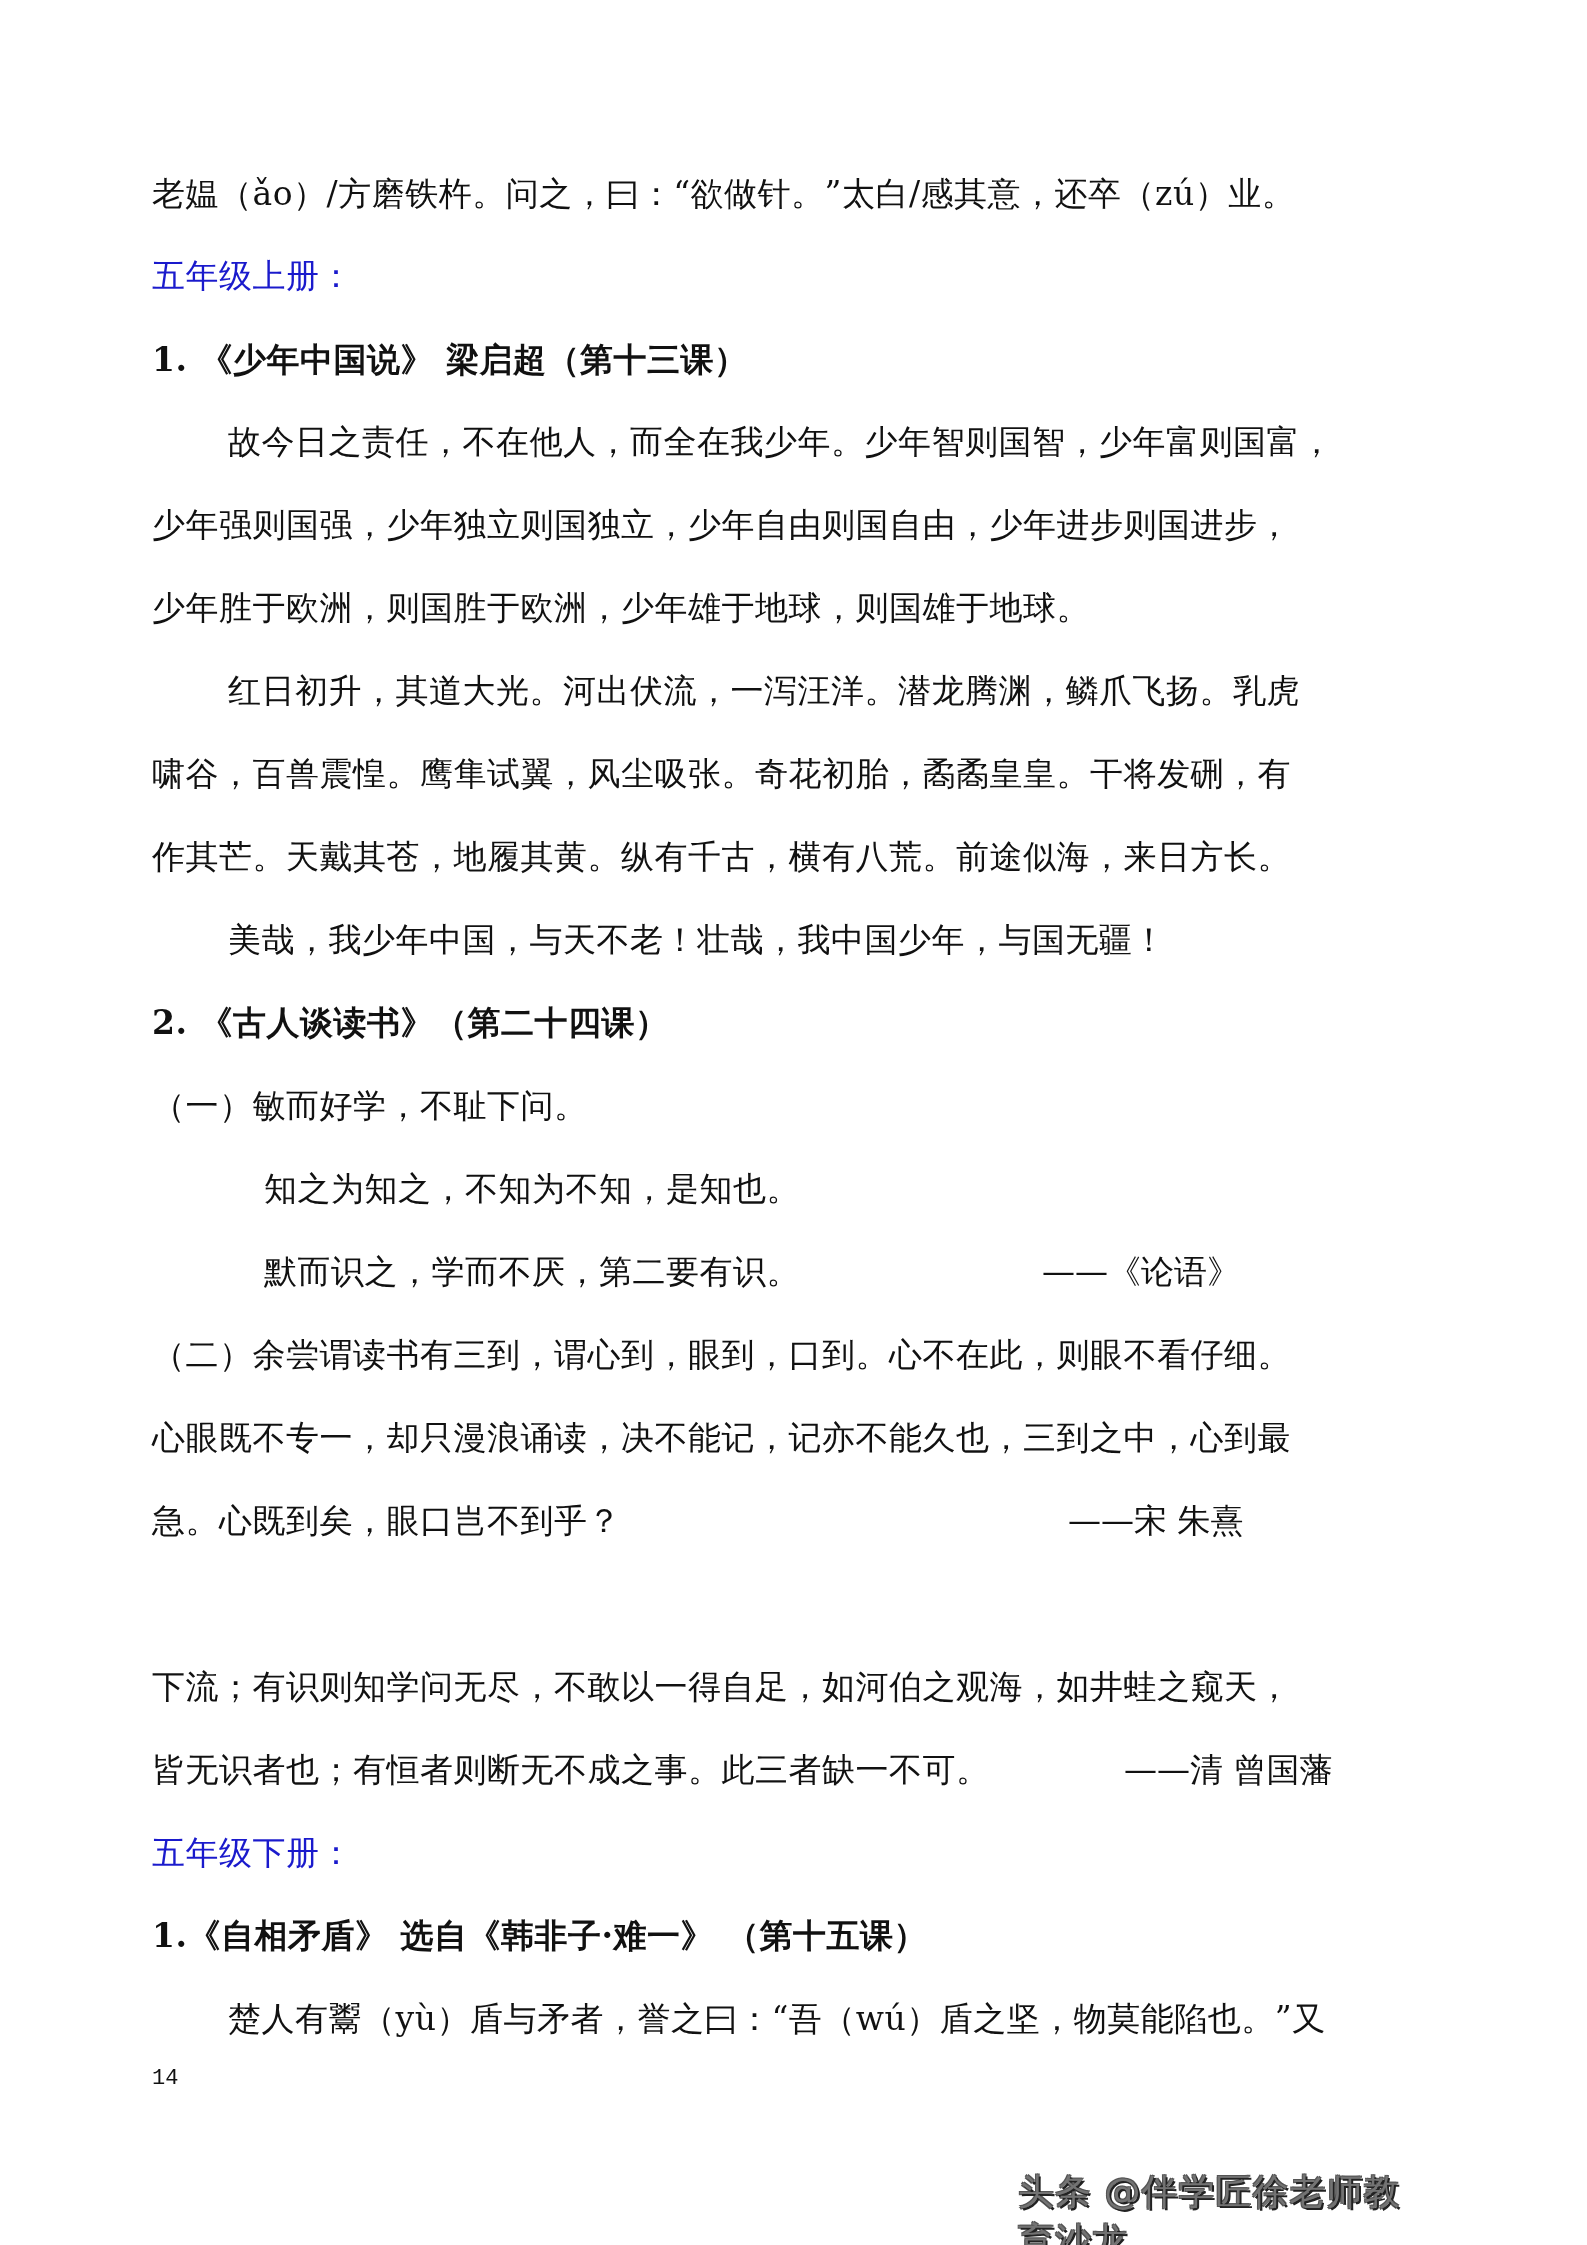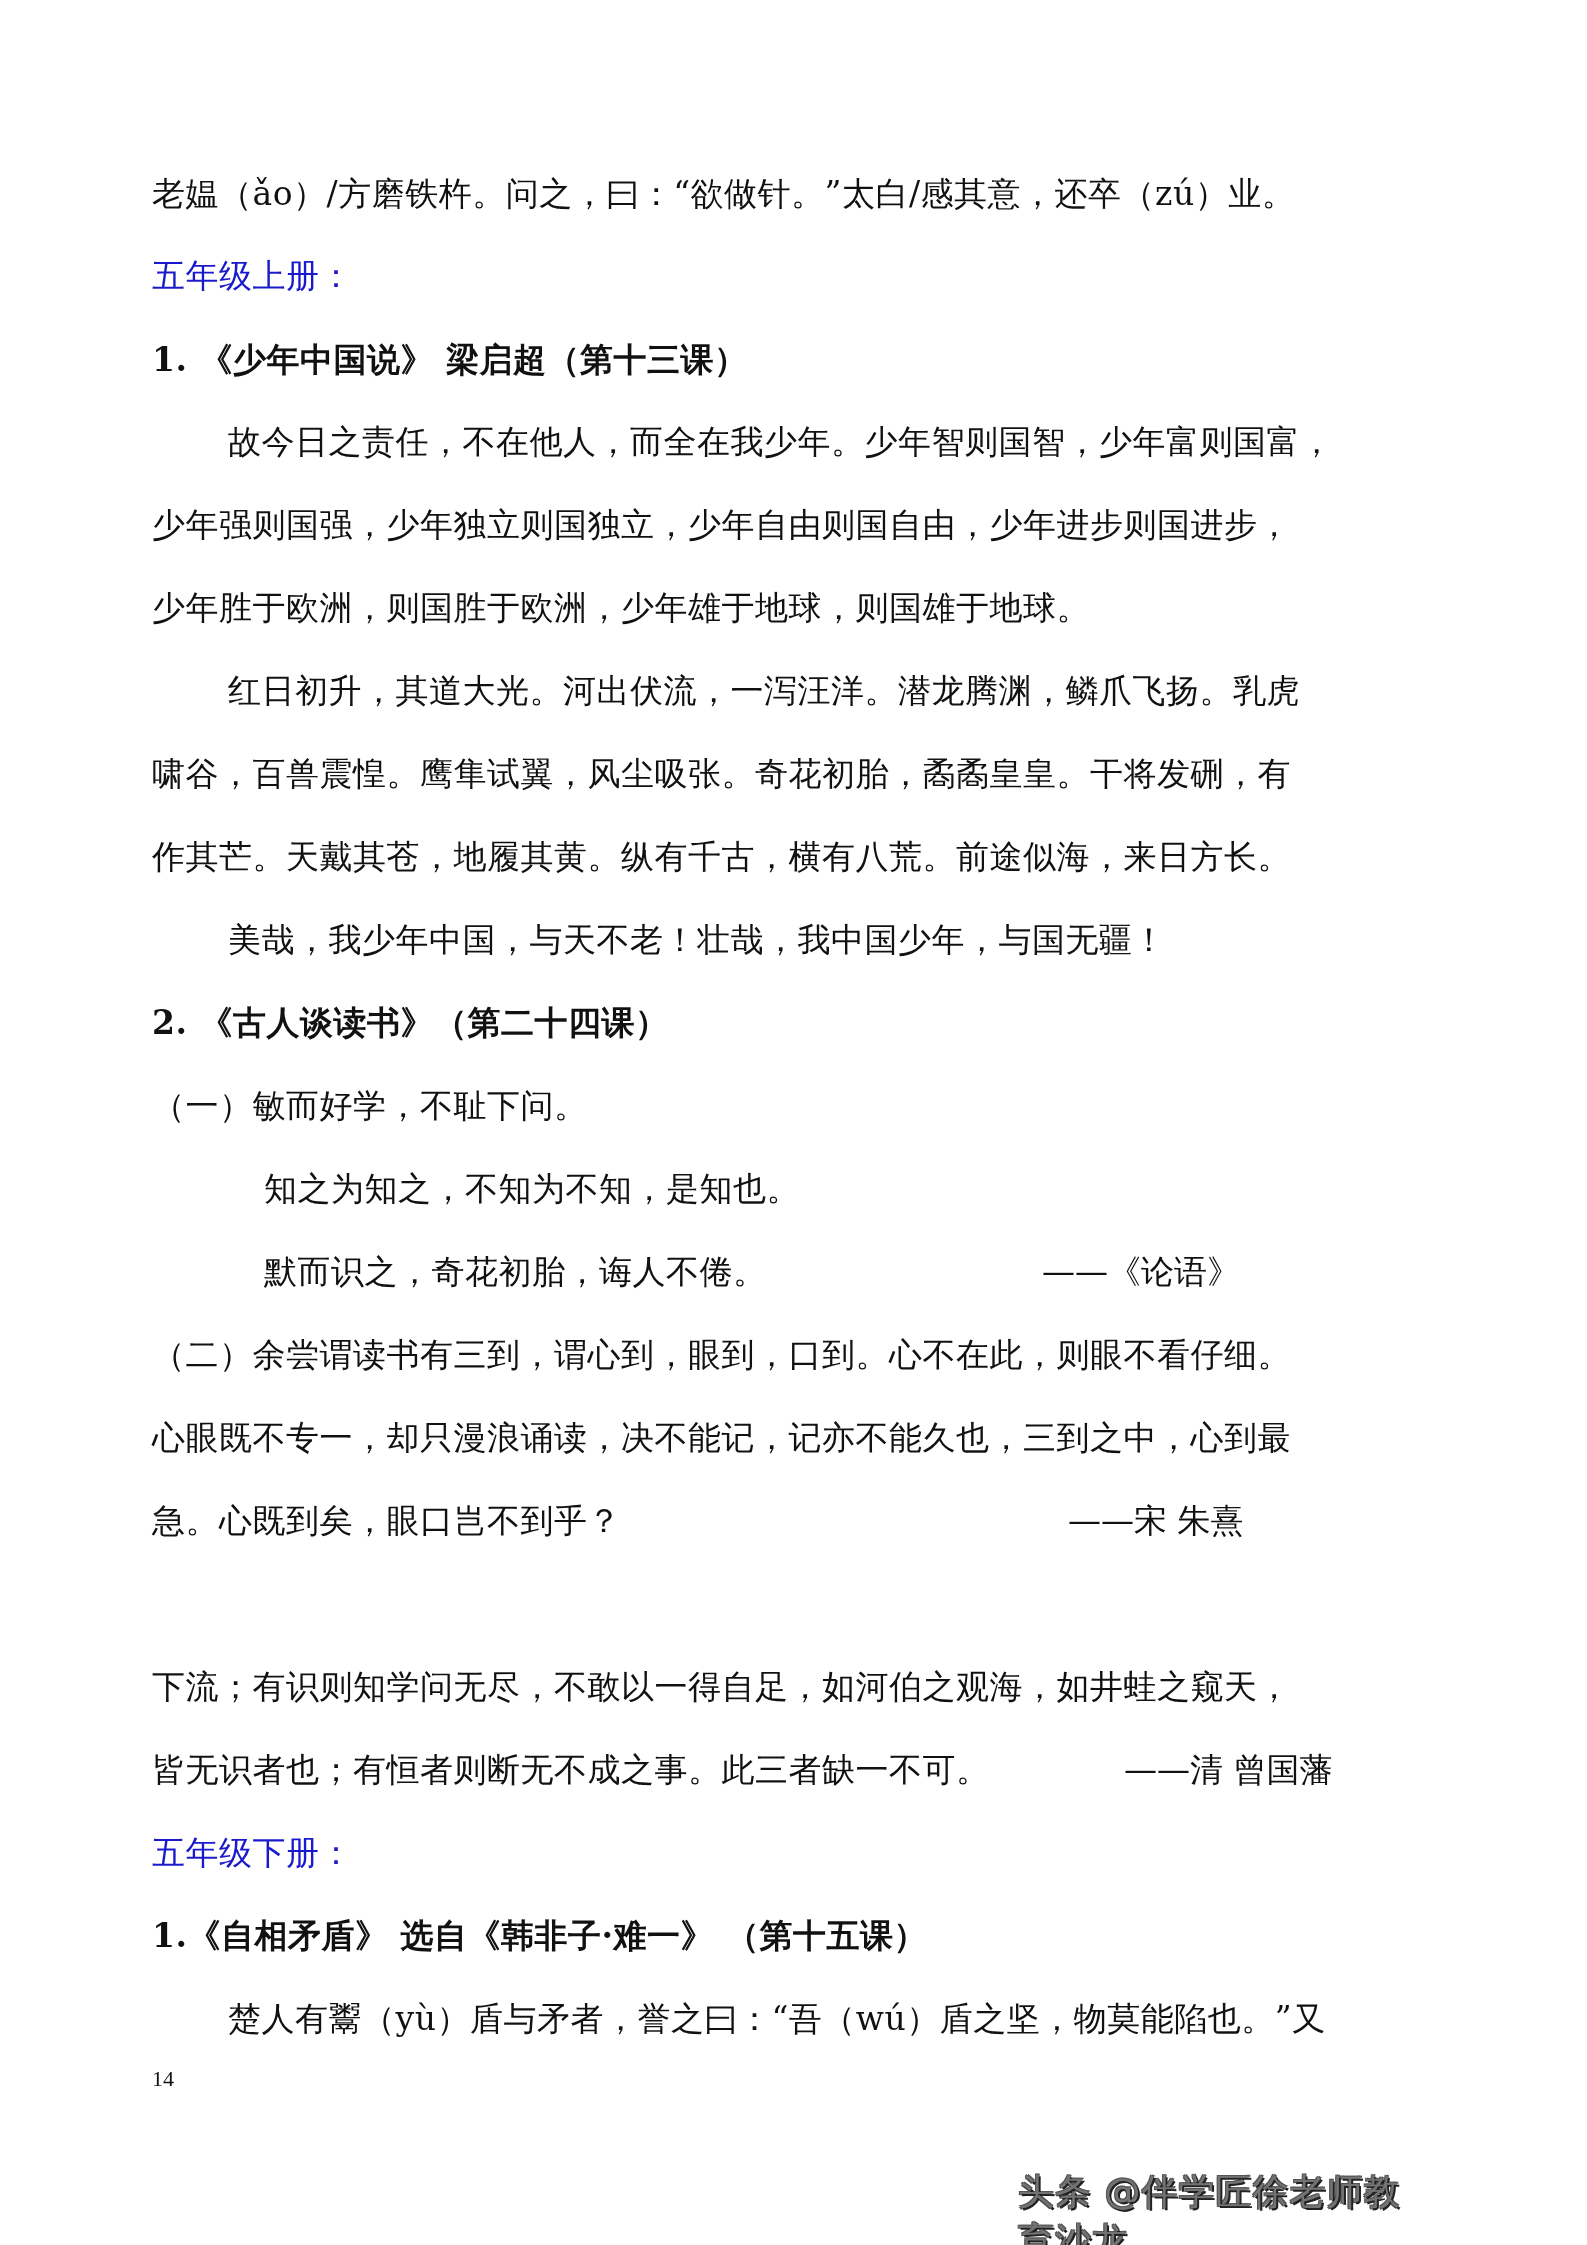--- a/index.html
+++ b/index.html
@@ -41,21 +41,21 @@
     .right-attrib {
       position: absolute;
       white-space: nowrap;
       font-size: 33px;
       line-height: 40px;
     }
     .page-number {
       position: absolute;
       left: 152px;
       top: 2066px;
-      font-family: Liberation Serif, serif;
+      font-family: Liberation Mono, monospace;
       font-size: 22px;
       color: #111;
     }
     .watermark {
       position: absolute;
       left: 1018px;
       top: 2168px;
       font-family: "DejaVu Sans", "Liberation Sans", sans-serif;
       font-size: 36px;
       color: #737373;
@@ -81,21 +81,21 @@
   <div class="line indent" style="top:671px;">红日初升，其道大光。河出伏流，一泻汪洋。潜龙腾渊，鳞爪飞扬。乳虎</div>
   <div class="line" style="top:754px;">啸谷，百兽震惶。鹰隼试翼，风尘吸张。奇花初胎，矞矞皇皇。干将发硎，有</div>
   <div class="line" style="top:837px;">作其芒。天戴其苍，地履其黄。纵有千古，横有八荒。前途似海，来日方长。</div>
 
   <div class="line indent" style="top:920px;">美哉，我少年中国，与天不老！壮哉，我中国少年，与国无疆！</div>
 
   <div class="line title" style="top:1003px;">2.  《古人谈读书》（第二十四课）</div>
 
   <div class="line" style="top:1086px; left:152px;">（一）敏而好学，不耻下问。</div>
   <div class="line indent2" style="top:1169px;">知之为知之，不知为不知，是知也。</div>
-  <div class="line indent2" style="top:1252px;">默而识之，奇花初胎，诲人不倦。</div>
+  <div class="line indent2" style="top:1252px;">默而识之，学而不厌，第二要有识。</div>
   <div class="right-attrib" style="left:1042px; top:1252px;">——《论语》</div>
 
   <div class="line" style="top:1335px;">（二）余尝谓读书有三到，谓心到，眼到，口到。心不在此，则眼不看仔细。</div>
   <div class="line" style="top:1418px;">心眼既不专一，却只漫浪诵读，决不能记，记亦不能久也，三到之中，心到最</div>
   <div class="line" style="top:1501px;">急。心既到矣，眼口岂不到乎？</div>
   <div class="right-attrib" style="left:1068px; top:1501px;">——宋    朱熹</div>
 
   <div class="line" style="top:1667px;">下流；有识则知学问无尽，不敢以一得自足，如河伯之观海，如井蛙之窥天，</div>
   <div class="line" style="top:1750px;">皆无识者也；有恒者则断无不成之事。此三者缺一不可。</div>
   <div class="right-attrib" style="left:1124px; top:1750px;">——清    曾国藩</div>

